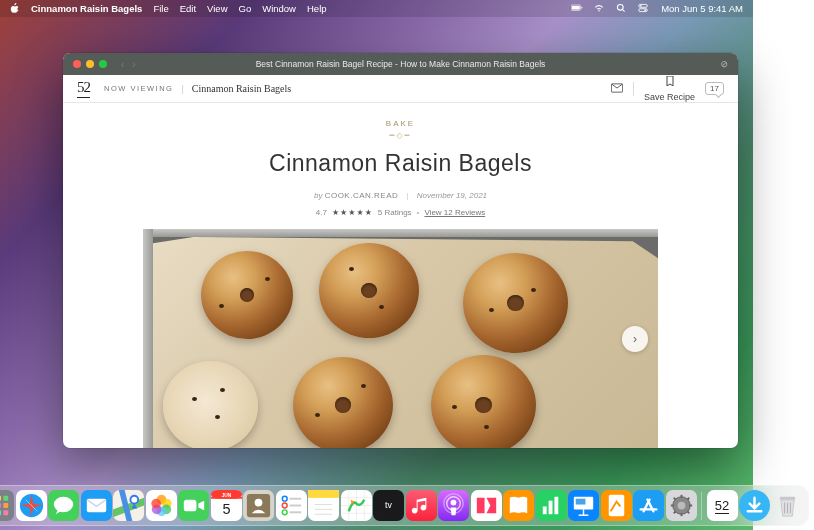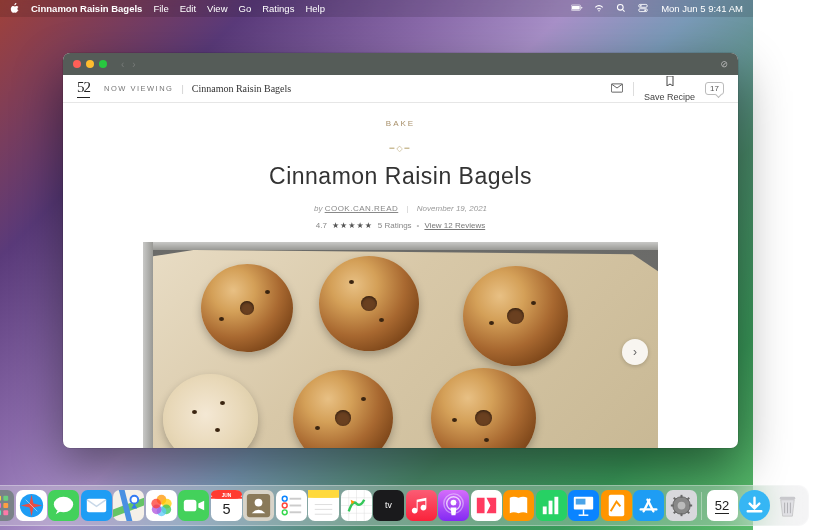--- a/index.html
+++ b/index.html
@@ -50,25 +50,25 @@
 .breadcrumb-sep { margin: 0 8px; color: #ccc; }
 .breadcrumb-title { font-family: Georgia, serif; font-size: 10px; color: #333; }
 .header-right { margin-left: auto; display: flex; align-items: center; gap: 10px; }
 .header-sep { width: 1px; height: 14px; background: #ddd; }
 .save-recipe { display: flex; align-items: center; gap: 4px; color: #444; font-size: 9px; cursor: pointer; flex-direction: column; }
 .comment-badge { border: 1px solid #bbb; border-radius: 3px; padding: 1px 4px; font-size: 8px; position: relative; cursor: pointer; }
 .comment-badge::after { content: ''; position: absolute; bottom: -3px; right: 2px; width: 4px; height: 4px; background: #fff; border-right: 1px solid #bbb; border-bottom: 1px solid #bbb; transform: rotate(45deg); }
 .mail-icon svg { width: 12px; height: 10px; }
 
 .article { flex: 1; overflow: hidden; padding-top: 16px; text-align: center; }
-.category { font-size: 8px; letter-spacing: 2px; color: #a8906a; text-transform: uppercase; margin-bottom: 16px; }
+.category { font-size: 8px; letter-spacing: 2px; color: #a8906a; text-transform: uppercase; margin-bottom: 3px; }
 .cat-ornament { font-size: 8px; color: #c8b890; letter-spacing: 2px; margin-bottom: 10px; }
 .recipe-title { font-family: "Helvetica Neue", sans-serif; font-weight: 300; font-size: 23px; color: #333; letter-spacing: 0.5px; margin-bottom: 14px; }
 .byline { font-size: 8px; color: #999; font-style: italic; margin-bottom: 8px; }
-.byline .author { font-style: normal; letter-spacing: 0.5px; color: #888; text-decoration: underline; }
+.byline .author { font-style: normal; letter-spacing: 0.5px; color: #888; }
 .byline .sep { margin: 0 6px; color: #ccc; }
 .ratings-row { font-size: 8px; color: #888; margin-bottom: 12px; display: flex; justify-content: center; align-items: center; gap: 5px; }
 .stars { color: #555; letter-spacing: 1px; }
 .dot-sep { color: #bbb; }
 .review-link { text-decoration: underline; color: #777; cursor: pointer; }
 
 .hero { margin: 0 80px; height: 220px; position: relative; background: #3a3a3a; overflow: hidden; }
 .tray { position: absolute; inset: 0; background: linear-gradient(180deg, #6a6a68 0%, #787874 100%); }
 .tray-rim-top { position:absolute; top:0; left:0; right:0; height:8px; background: linear-gradient(180deg,#c8c8c6,#989894); }
 .tray-rim-left { position:absolute; top:0; bottom:0; left:0; width:10px; background: linear-gradient(90deg,#c8c8c6,#989894); }
@@ -110,21 +110,21 @@
       <span class="apple-logo">
         <svg viewBox="0 0 16 16">
             <path d="M12.5 12.3c-.5 1-.9 1.4-1.5 2-.6.6-1.3 1.2-2.1 1.2s-1-.5-2-.5-1.3.5-2 .5-1.5-.6-2.1-1.2c-1.7-1.9-2-5.4-.9-7.3.8-1.3 2-2.1 3.2-2.1 1.1 0 1.8.5 2.7.5s1.5-.5 2.8-.5c1 0 2.1.6 2.9 1.6-2.5 1.4-2.1 5 .9 5.8zm-3-10c.5-.7.9-1.6.8-2.6-1 .1-1.9.6-2.5 1.3-.5.6-.9 1.5-.8 2.5 1 0 2-.5 2.5-1.2z"></path>
           </svg>
       </span>
       <span class="menubar-app">Cinnamon Raisin Bagels</span>
       <span>File</span>
       <span>Edit</span>
       <span>View</span>
       <span>Go</span>
-      <span>Ratings</span>
+      <span>Window</span>
       <span>Help</span>
     </div>
     <div class="menubar-right">
       <span class="status-icon"><svg viewBox="0 0 20 12">
             <rect x="0" y="1" width="16" height="9" rx="2" fill="none" stroke="#fff" stroke-width="1"></rect>
             <rect x="1.5" y="2.5" width="13" height="6" rx="1" fill="#fff"></rect>
             <rect x="17" y="4" width="1.5" height="3" rx="0.7" fill="#fff"></rect>
           </svg></span>
       <span class="status-icon"><svg viewBox="0 0 16 12">
             <path d="M8 10.5a1 1 0 100-2 1 1 0 000 2zM5 7a5 5 0 016 0l-1 1a3.5 3.5 0 00-4 0zM2.5 4.5a8.5 8.5 0 0111 0l-1 1a7 7 0 00-9 0z" fill="#fff"></path>
@@ -147,20 +147,21 @@
     <div class="titlebar">
       <div class="traffic-lights">
         <div class="traffic-light tl-close"></div>
         <div class="traffic-light tl-min"></div>
         <div class="traffic-light tl-max"></div>
       </div>
       <div class="nav-arrows">
         <span class="nav-arrow-disabled">‹</span>
         <span class="nav-arrow-disabled">›</span>
       </div>
+      <div class="window-title">Best Cinnamon Raisin Bagel Recipe - How to Make Cinnamon Raisin Bagels</div>
       <div class="window-action-right">⊘</div>
     </div>
 
     <div class="site-header">
       <span class="site-logo">52</span>
       <span class="now-viewing">NOW VIEWING</span>
       <span class="breadcrumb-sep">|</span>
       <span class="breadcrumb-title">Cinnamon Raisin Bagels</span>
       <div class="header-right">
         <span class="mail-icon"><svg viewBox="0 0 16 12">

